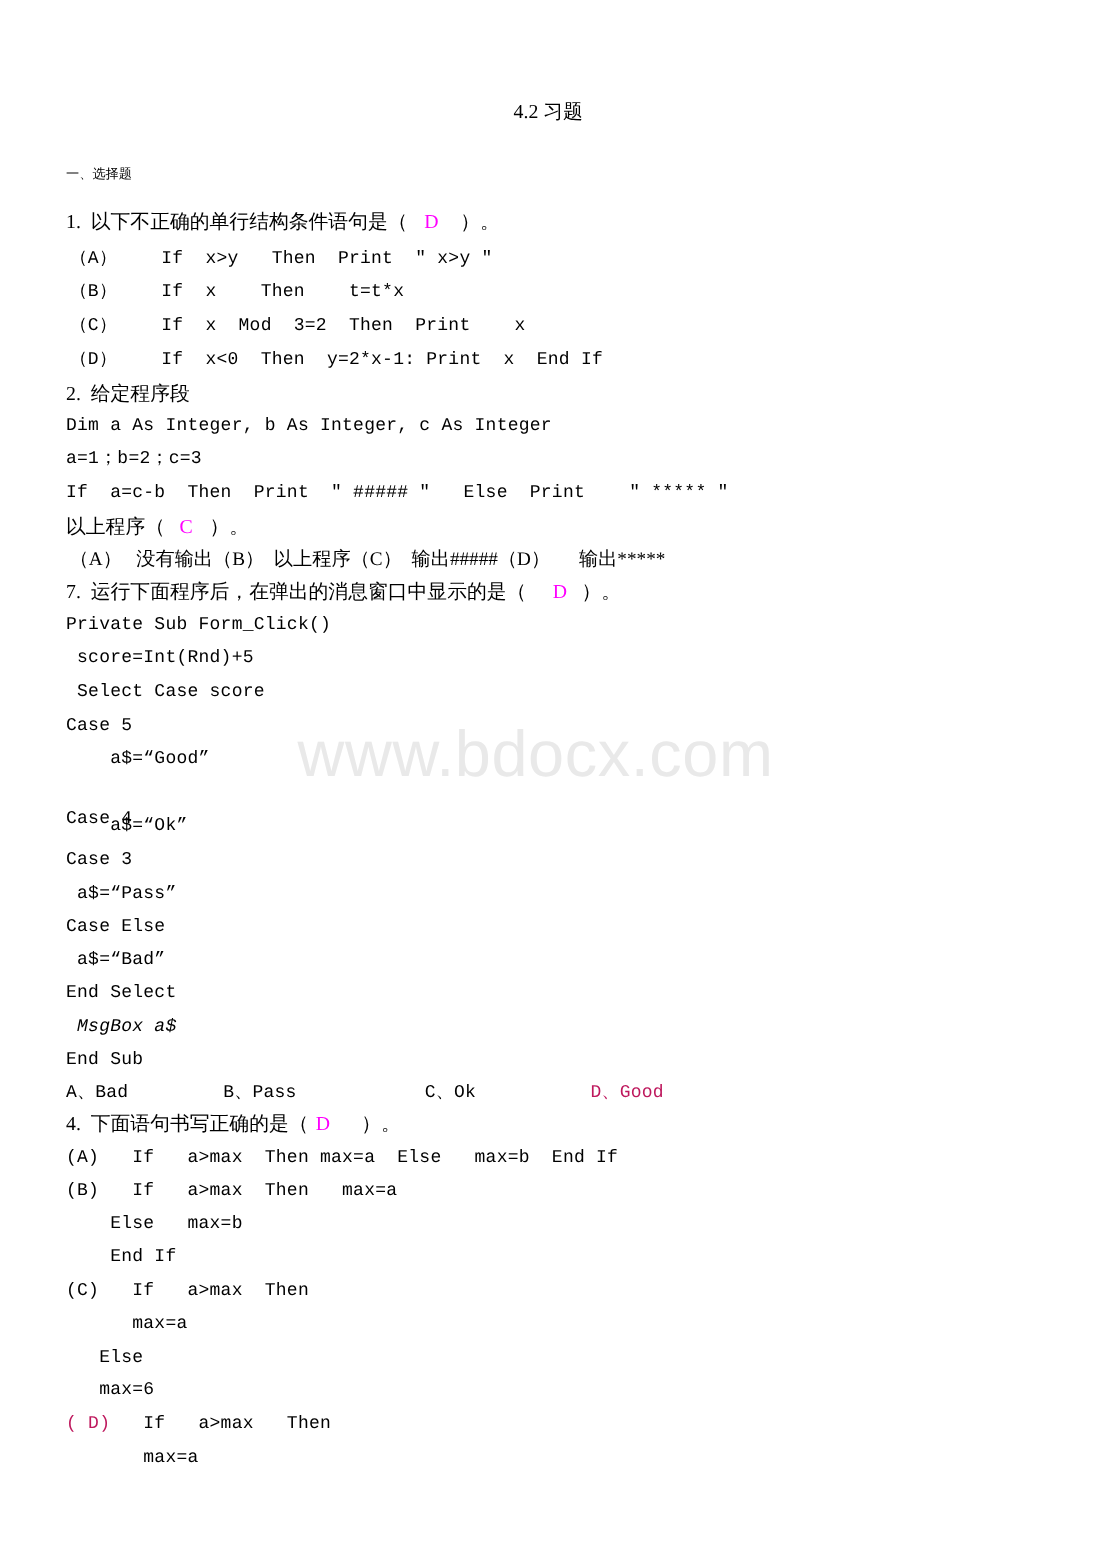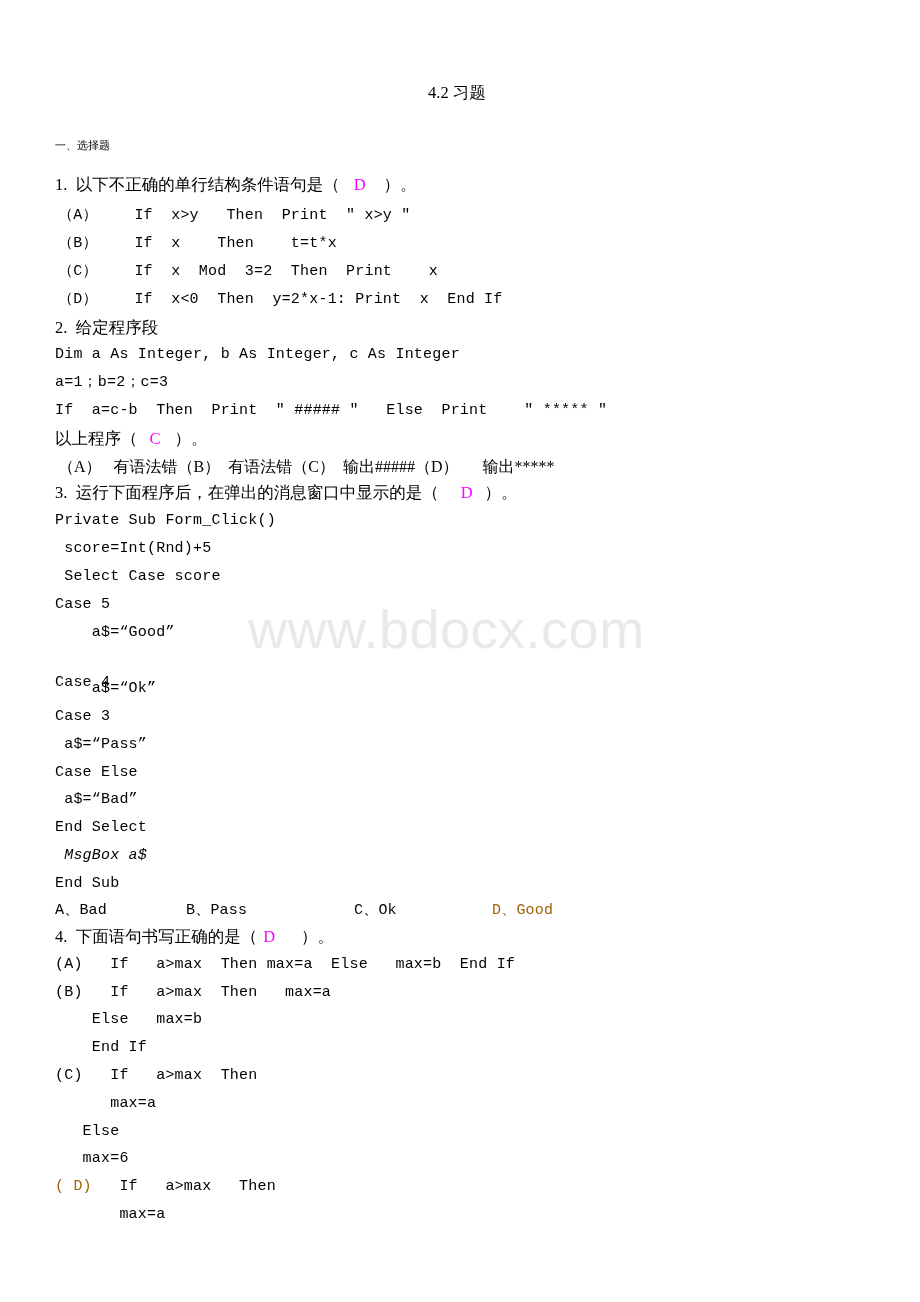--- a/index.html
+++ b/index.html
@@ -77,21 +77,21 @@
   }
 
   
   .code {
     font-family: "Liberation Mono", "DejaVu Sans Mono", monospace;
     font-size: 15px;
     letter-spacing: 0.2px;
   }
 
   .ans-magenta { color: #ff00ff; }
-  .ans-red     { color: #a16207; }
+  .ans-red     { color: #be185d; }
 
   .sect-head {
     font-size: 11px;
   }
 </style>
 </head>
 <body>
 
 <div class="page">
 
@@ -111,23 +111,23 @@
     <div class="line code" style="top:289px;left:58px;">（D）    If  x&lt;0  Then  y=2*x-1: Print  x  End If</div>
 
     <div class="line cn" style="top:317px;">2.  给定程序段</div>
 
     <div class="line code" style="top:344px;">Dim a As Integer, b As Integer, c As Integer</div>
     <div class="line code" style="top:372px;">a=1；b=2；c=3</div>
     <div class="line code" style="top:400px;">If  a=c-b  Then  Print  " ##### "   Else  Print    " ***** "</div>
 
     <div class="line cn" style="top:428px;"><span>以上程序（</span><span class="ans-magenta" style="padding:0 14px 0 12px;">C</span><span>）。</span></div>
 
-    <div class="line cn" style="top:456px;left:58px;font-size:16px;">（A）   有语法错（B）  有语法错（C）  输出#####（D）      输出*****</div>
+    <div class="line cn" style="top:456px;left:58px;font-size:16px;">（A）   没有输出（B）  以上程序（C）  输出#####（D）      输出*****</div>
 
-    <div class="line cn" style="top:482px;"><span>3.  运行下面程序后，在弹出的消息窗口中显示的是（</span><span class="ans-magenta" style="padding:0 12px 0 22px;">D</span><span>）。</span></div>
+    <div class="line cn" style="top:482px;"><span>7.  运行下面程序后，在弹出的消息窗口中显示的是（</span><span class="ans-magenta" style="padding:0 12px 0 22px;">D</span><span>）。</span></div>
 
     <div class="line code" style="top:510px;">Private Sub Form_Click()</div>
     <div class="line code" style="top:538px;"> score=Int(Rnd)+5</div>
     <div class="line code" style="top:566px;"> Select Case score</div>
     <div class="line code" style="top:594px;">Case 5</div>
     <div class="line code" style="top:622px;">    a$=“Good”</div>
     <div class="line code" style="top:672px;">Case 4</div>
     <div class="line code" style="top:678px;">    a$=“Ok”</div>
     <div class="line code" style="top:706px;">Case 3</div>
     <div class="line code" style="top:734px;"> a$=“Pass”</div>

